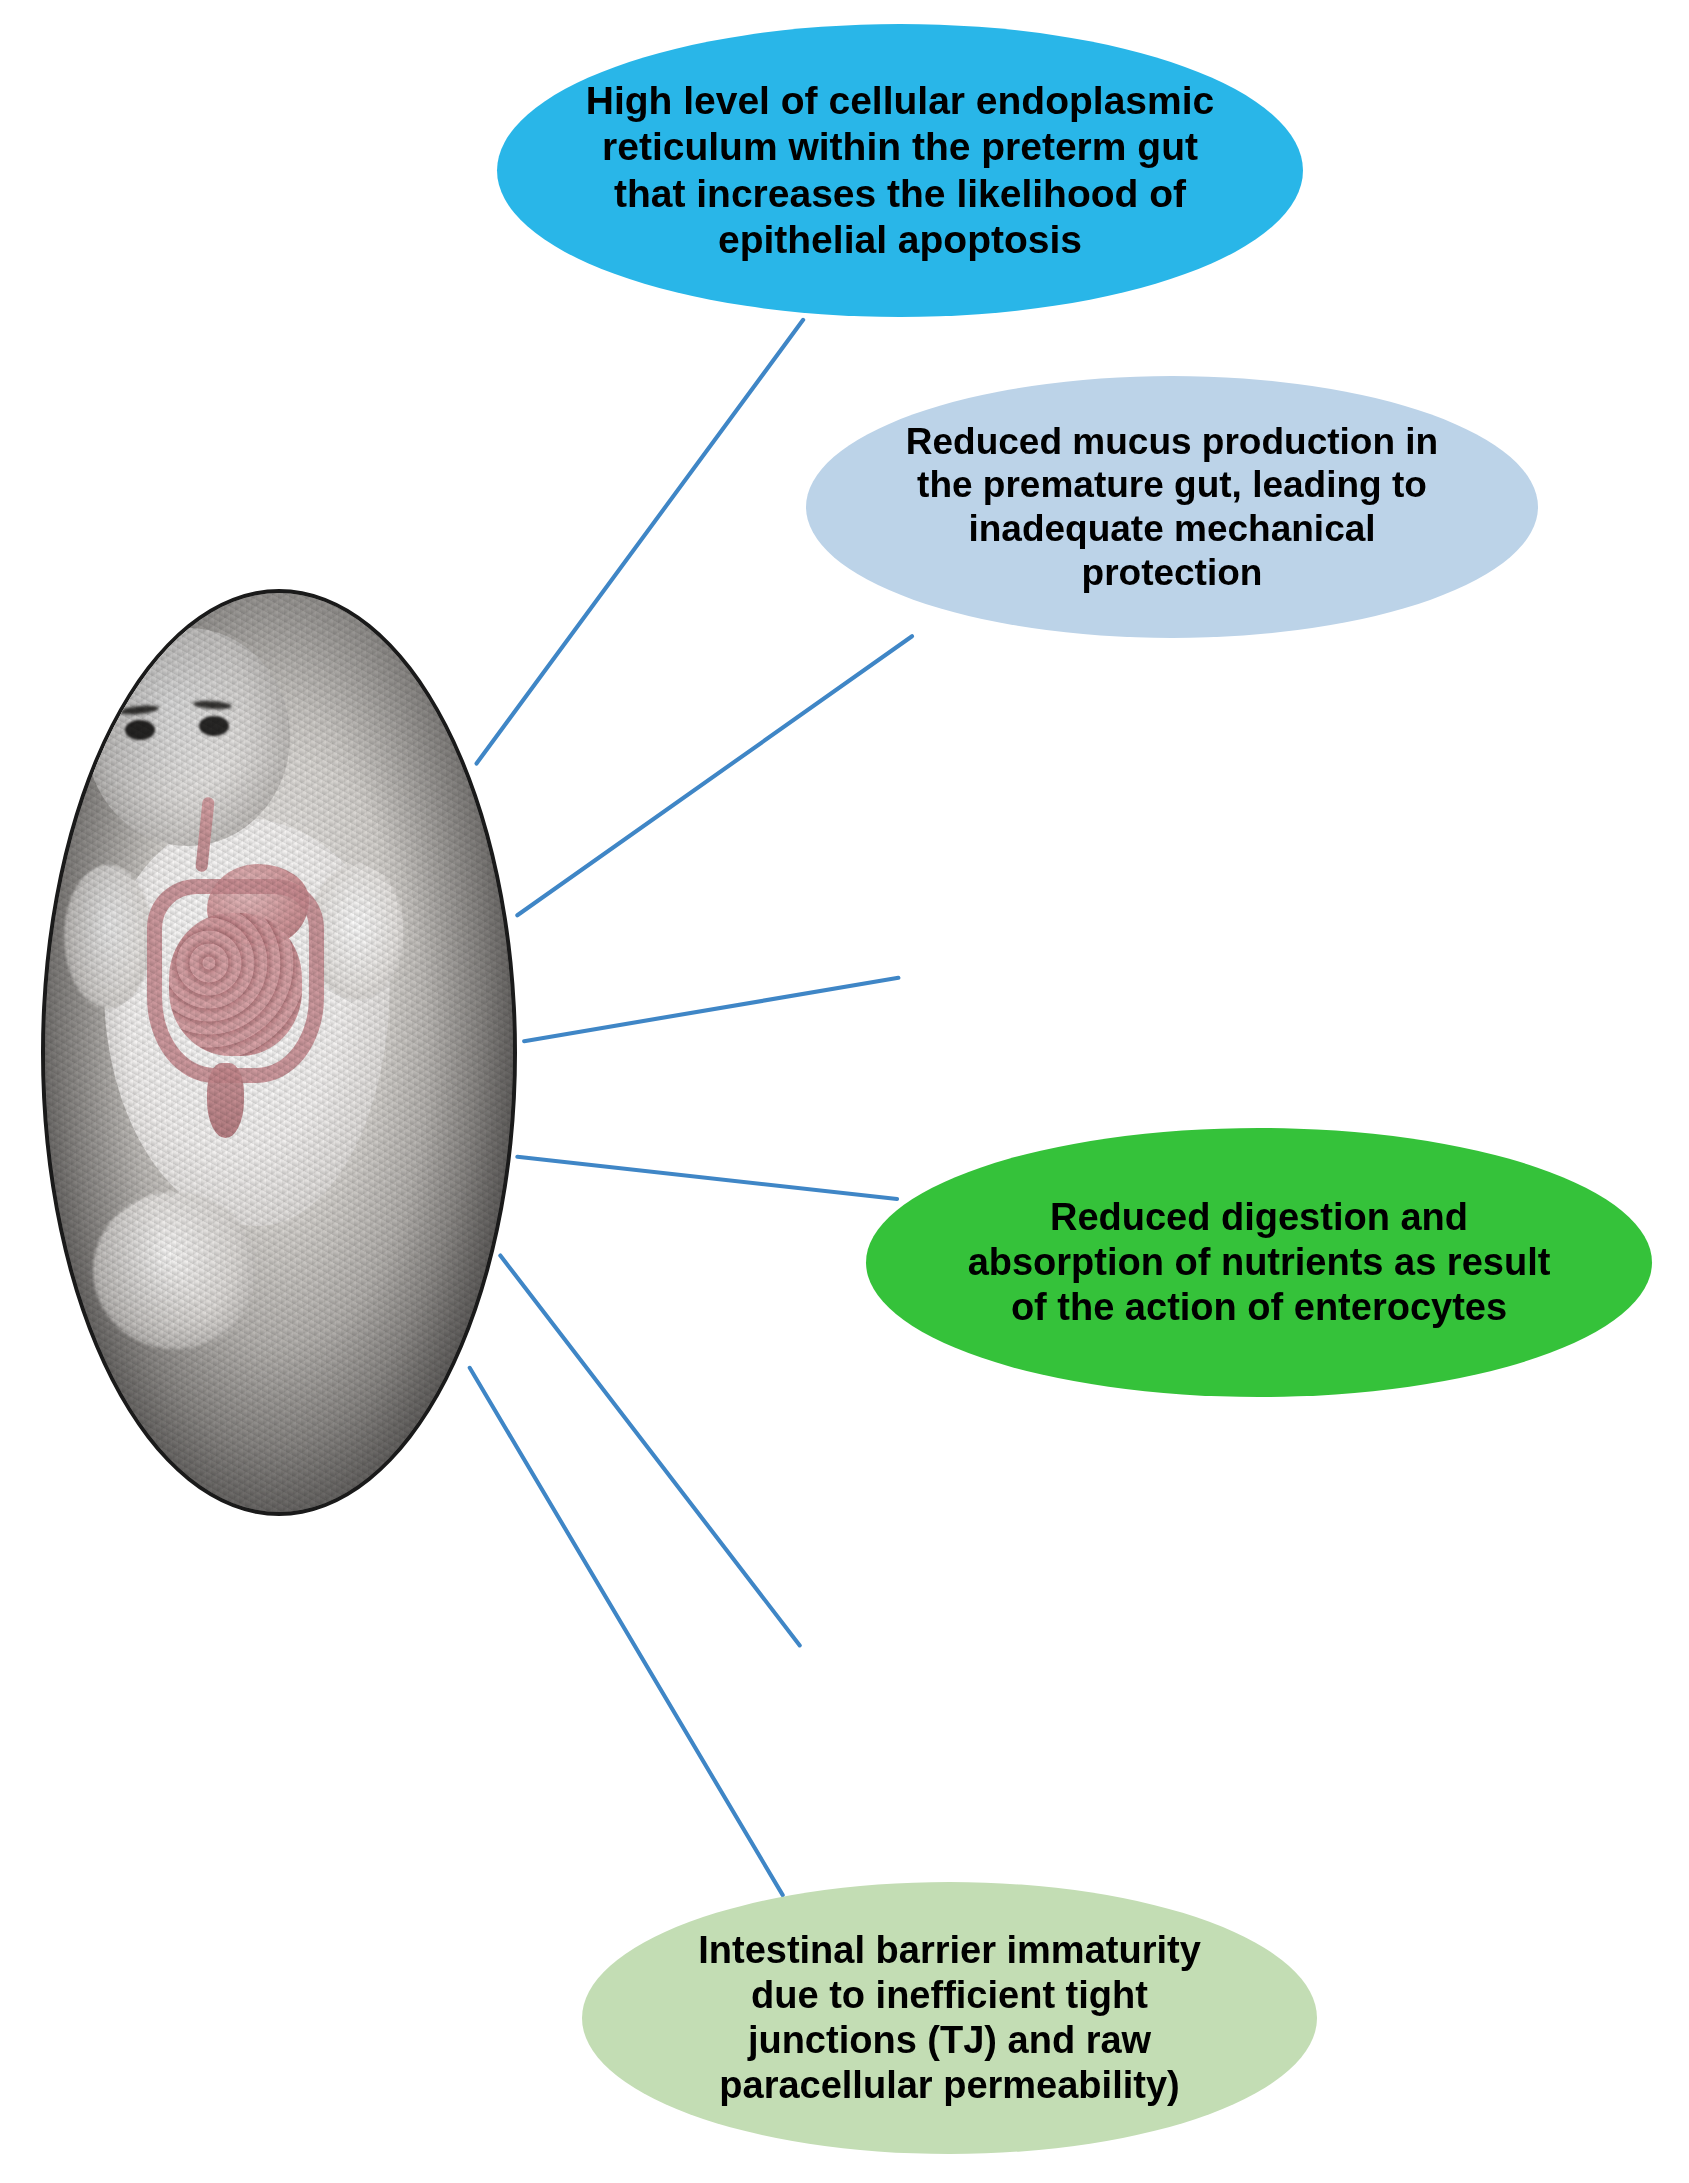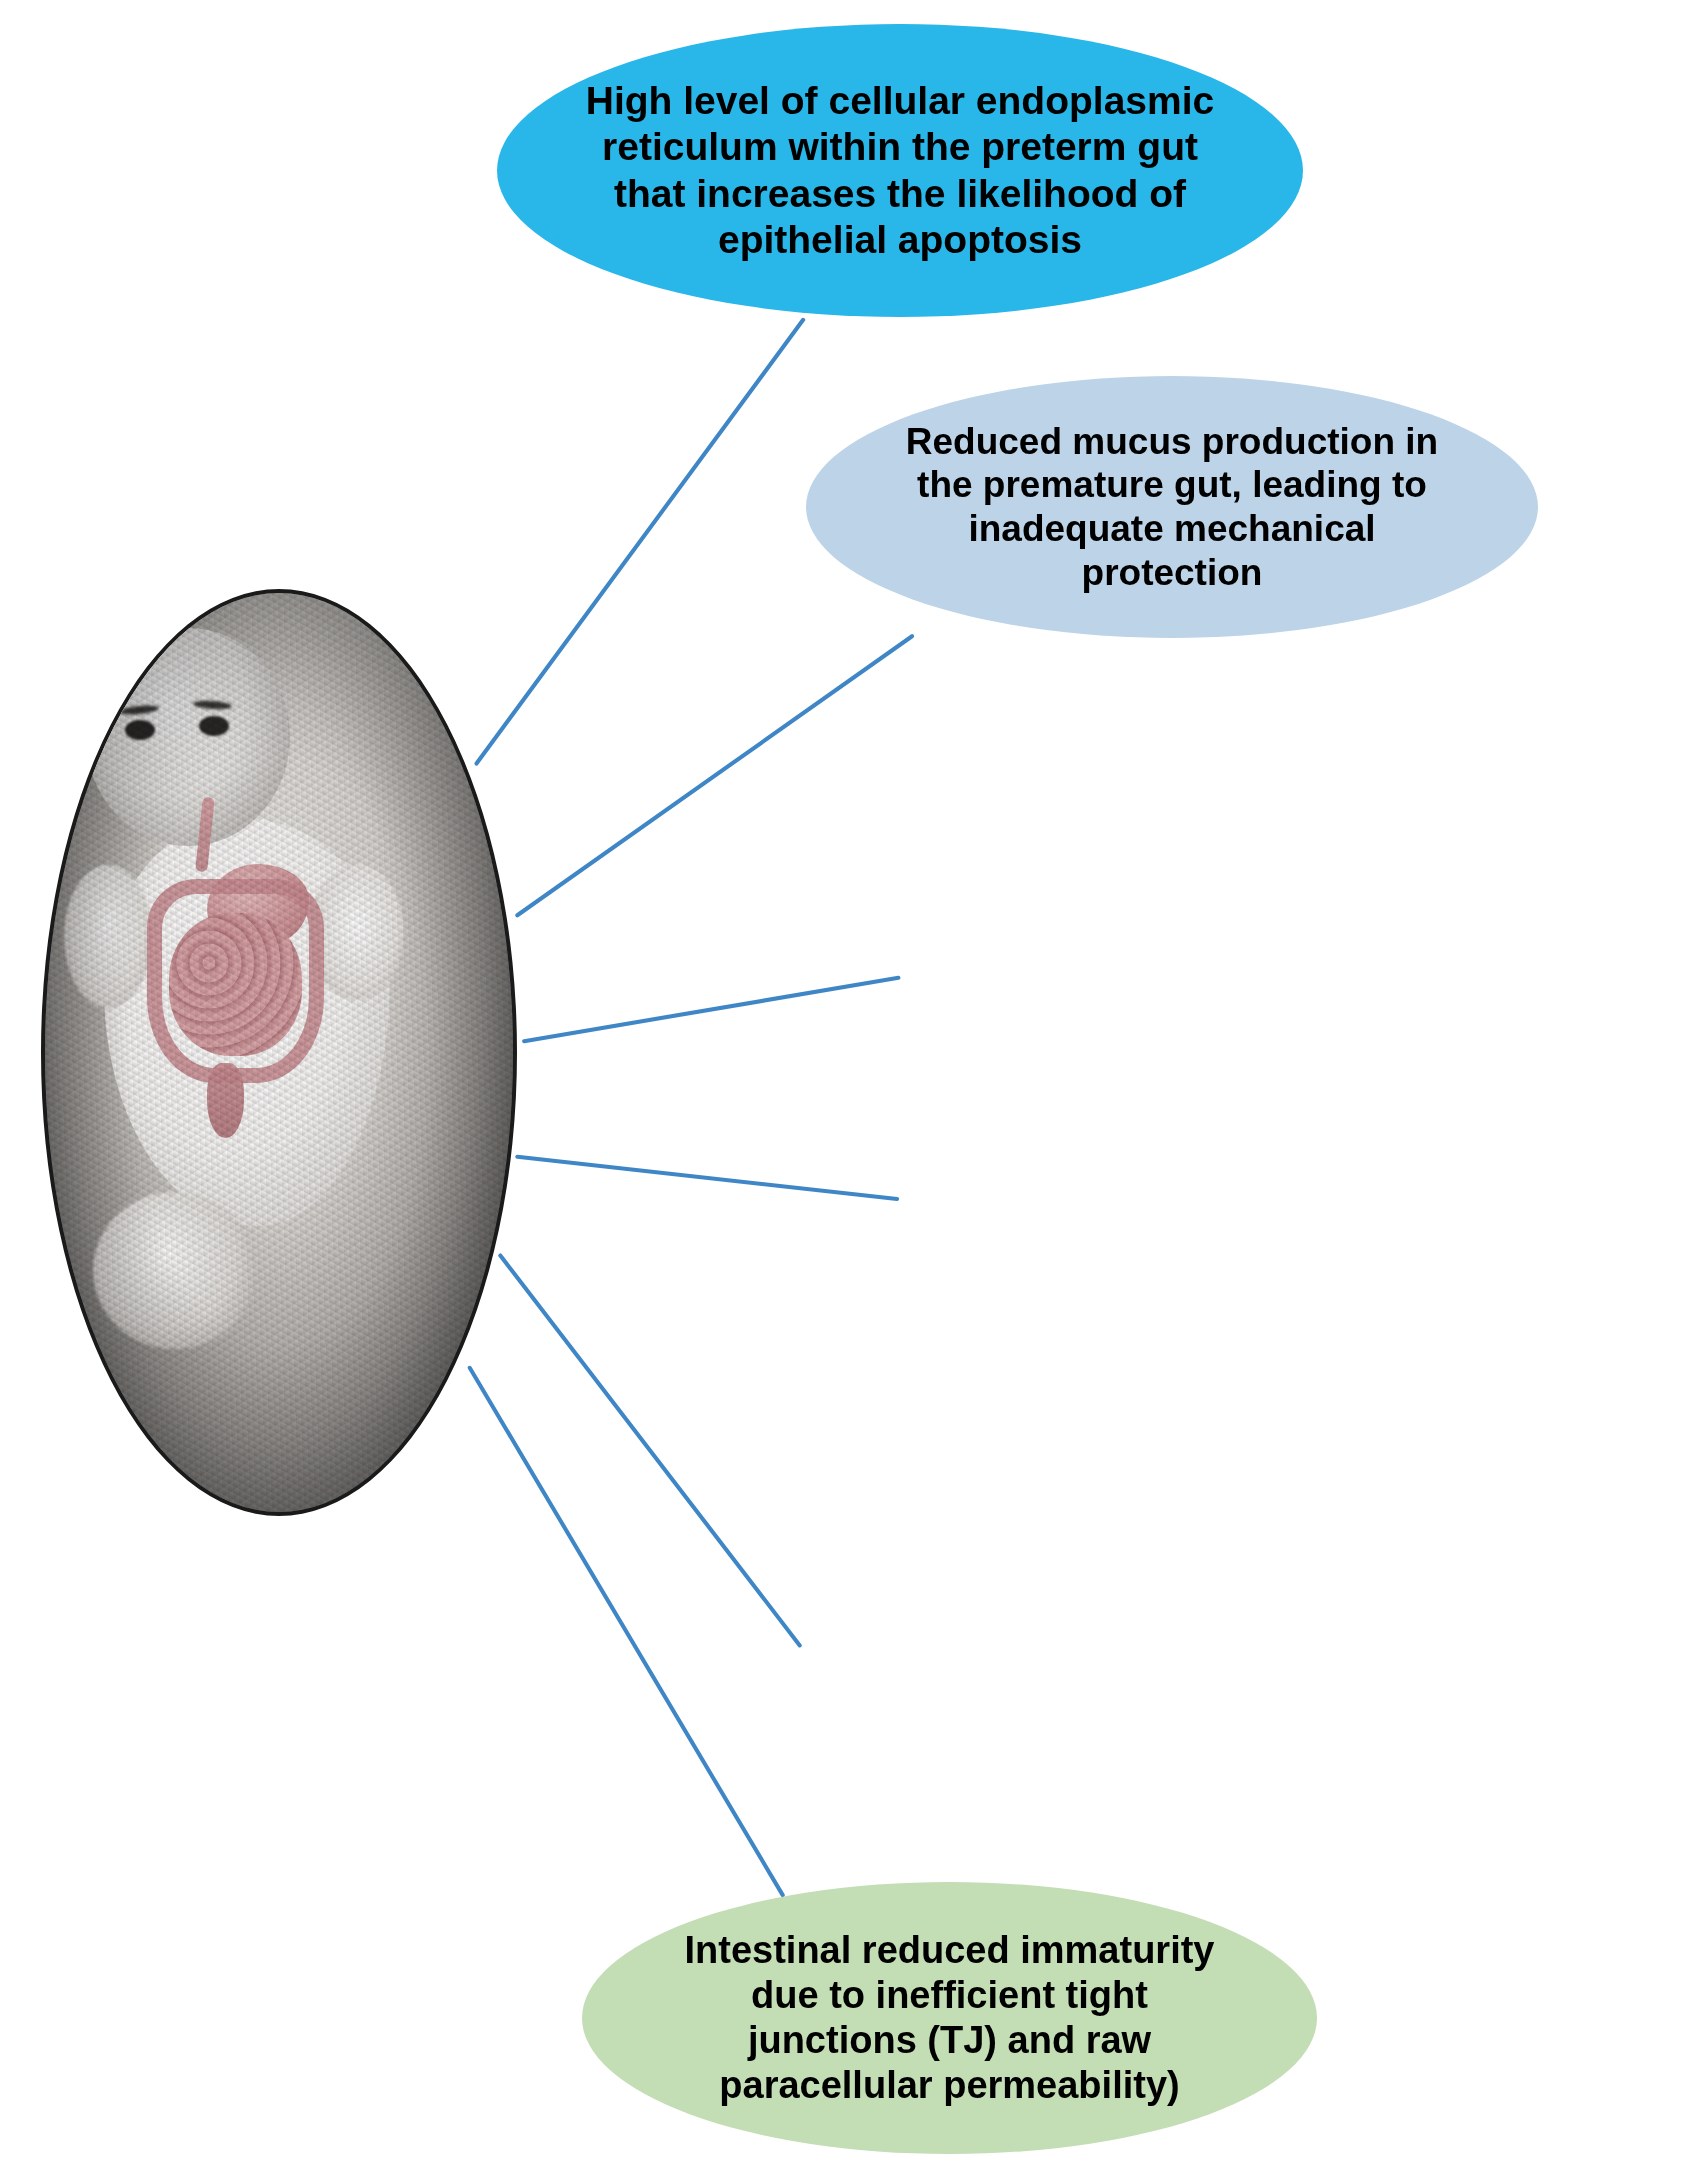--- a/index.html
+++ b/index.html
@@ -236,20 +236,23 @@
 
   <div class="node" style="left:497px; top:24px; width:806px; height:293px; background:#29b6e8; font-size:39px;">
     <span>High level of cellular endoplasmic reticulum within the preterm gut that increases the likelihood of epithelial apoptosis</span>
   </div>
 
   <div class="node" style="left:806px; top:376px; width:732px; height:262px; background:#bcd3e8; font-size:37px;text-align:center;">
     <span>Reduced mucus production in the premature gut, leading to inadequate mechanical protection</span>
   </div>
 
 
+  <div class="node" style="left:866px; top:1128px; width:786px; height:269px; background:#35c23a; font-size:38px;">
+    <span>Reduced digestion and absorption of nutrients as result of the action of enterocytes</span>
+  </div>
 
 
   <div class="node" style="left:582px; top:1882px; width:735px; height:272px; background:#c3ddb4; font-size:38px;">
-    <span>Intestinal reduced immaturity due to inefficient tight junctions (TJ) and raw paracellular permeability)</span>
+    <span>Intestinal barrier immaturity due to inefficient tight junctions (TJ) and raw paracellular permeability)</span>
   </div>
 
 </div>
 
 
 </body></html>

